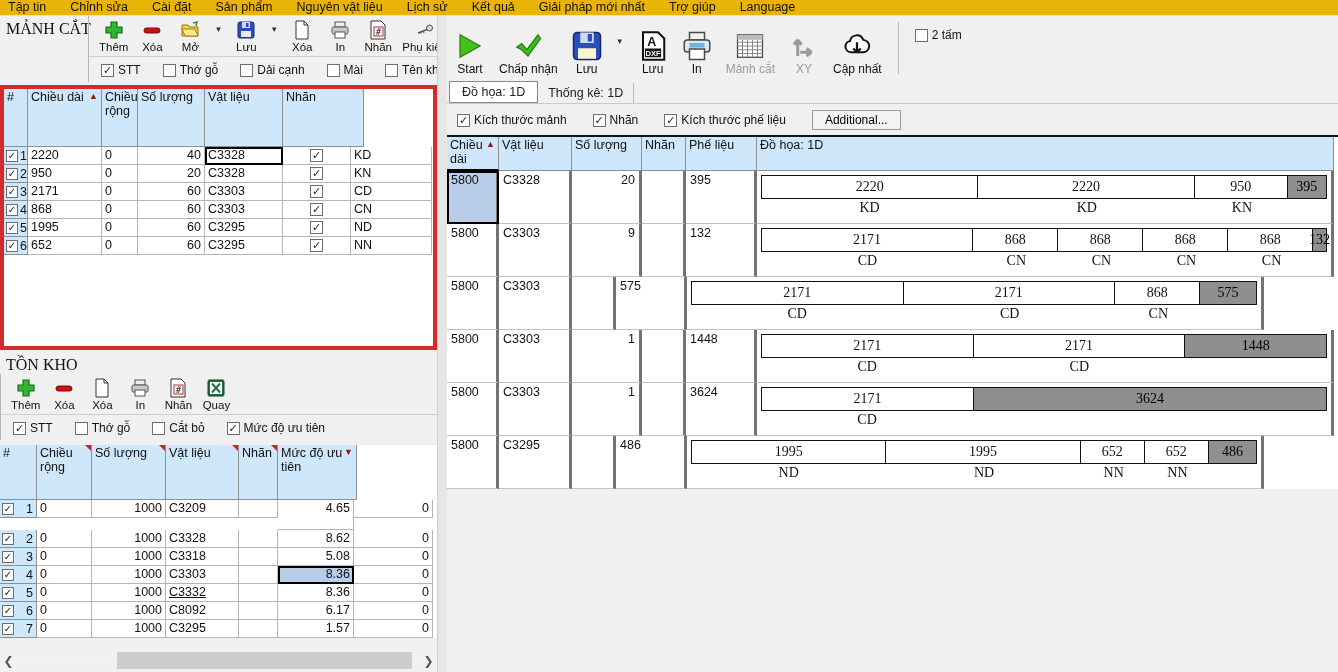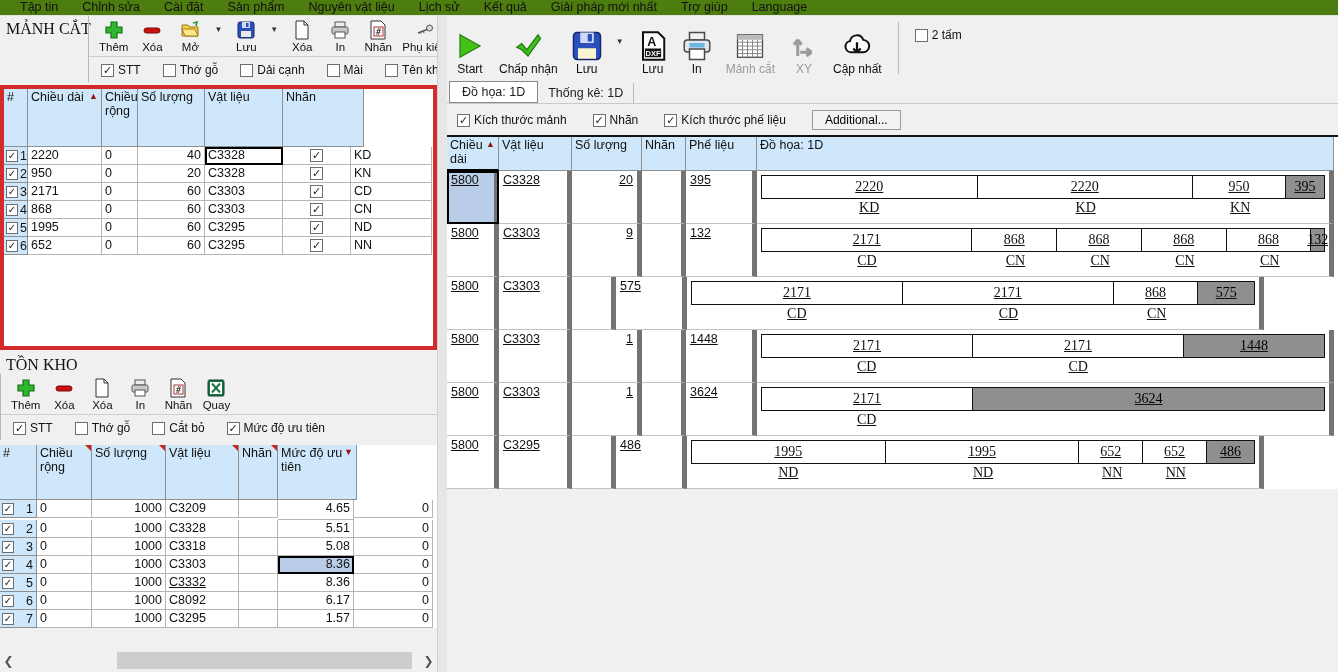--- a/index.html
+++ b/index.html
@@ -1,21 +1,21 @@
 <!DOCTYPE html>
 <html><head>
 <meta charset="utf-8">
 <style>
   * { box-sizing: border-box; margin: 0; padding: 0; }
   html,body { width:1338px; height:672px; overflow:hidden;
     font-family:"Liberation Sans", sans-serif; background:#f0f0f0; color:#111; }
 
   
-  .menubar { height:16px; background:#4d7c0f; display:flex; gap:24px;
-    padding:0 20px; align-items:flex-start; font-size:12.5px; border-bottom:1px solid #e3e3e3;}
+  .menubar { height:16px; background:#eab308; display:flex; gap:24px;
+    padding:0 8px; align-items:flex-start; font-size:12.5px; border-bottom:1px solid #e3e3e3;}
   .menu-item { cursor:default; white-space:nowrap; line-height:14px;}
 
   
   .left-panel  { position:absolute; left:0;  top:16px; width:437px; height:656px; background:#f0f0f0;}
   .divider     { position:absolute; left:437px; top:16px; width:10px; height:656px; background:#e6e6e6; border-left:1px solid #d0d0d0;}
   .right-panel { position:absolute; left:447px; top:16px; width:891px; height:656px; background:#f0f0f0;}
 
   
   .sect-head { display:flex; align-items:stretch; }
   .sect-title { width:88px; font-family:"Liberation Serif", serif; font-size:16px;
@@ -73,22 +73,22 @@
   .tab { font-size:12.5px; padding:3px 10px; border-right:1px solid #b9b9b9; cursor:pointer; color:#222;}
   .tab.active { background:#fff; border:1px solid #8a8a8a; padding:3px 12px; }
   .rp-checks { display:flex; gap:26px; align-items:center; padding:6px 8px 5px 10px;}
   .add-btn { font-size:12px; border:1px solid #9a9a9a; background:#f3f3f3; padding:2px 12px; cursor:pointer;}
   .black-line { height:2px; background:#111; }
 
   
   .res-tbl { background:#fff; height:352px;}
   .res-tbl .hc { font-size:12.5px; }
   .res-row { display:flex; }
-  .res-cell { border-right:5px solid #737373; border-bottom:1px solid #c2c2c2; font-size:12.5px;
-      padding:2px 4px; overflow:hidden;text-decoration:underline;}
+  .res-cell { border-right:3px solid #737373; border-bottom:1px solid #c2c2c2; font-size:12.5px;
+      padding:2px 4px; overflow:hidden;}
   .diagram { padding:4px 4px 0 4px; }
   .bar { display:flex; height:24px; }
   .seg { border:1px solid #111; background:#fff; display:flex; align-items:center; justify-content:center;
       font-family:"Liberation Serif", serif; font-size:14px; min-width:0; margin-left:-1px;}
   .seg:first-child { margin-left:0; }
   .seg.waste { background:#8f8f8f; color:#000; }
   .lbls { display:flex; font-family:"Liberation Serif", serif; font-size:14px; margin-top:1px;}
   .lbl { text-align:center; min-width:0; overflow:hidden;}
 
   svg { display:block; }
@@ -406,33 +406,33 @@
       </div>
       <div class="tr">
         <div class="rowhead" style="width: 37px; height: 18px;">
           <span class="cbx">✓</span>
           <span class="num">1</span>
         </div>
         <div class="dc " style="width: 55px; height: 18px;">0</div>
         <div class="dc ar" style="width: 74px; height: 18px;">1000</div>
         <div class="dc " style="width: 73px; height: 18px;">C3209</div>
         <div class="dc " style="width: 39px; height: 18px;"></div>
-        <div class="dc ar" style="width: 76px; height: 20px;">4.65</div>
+        <div class="dc ar" style="width: 76px; height: 30px;">4.65</div>
         <div class="dc ar" style="width: 79px; height: 18px;">0</div>
       </div>
       <div class="tr">
         <div class="rowhead" style="width: 37px; height: 18px;">
           <span class="cbx">✓</span>
           <span class="num">2</span>
         </div>
         <div class="dc " style="width: 55px; height: 18px;">0</div>
         <div class="dc ar" style="width: 74px; height: 18px;">1000</div>
         <div class="dc " style="width: 73px; height: 18px;">C3328</div>
         <div class="dc " style="width: 39px; height: 18px;"></div>
-        <div class="dc ar" style="width: 76px; height: 18px;">5.51</div>
+        <div class="dc ar" style="width: 76px; height: 18px;">8.62</div>
         <div class="dc ar" style="width: 79px; height: 18px;">0</div>
       </div>
       <div class="tr">
         <div class="rowhead" style="width: 37px; height: 18px;">
           <span class="cbx">✓</span>
           <span class="num">3</span>
         </div>
         <div class="dc " style="width: 55px; height: 18px;">0</div>
         <div class="dc ar" style="width: 74px; height: 18px;">1000</div>
         <div class="dc " style="width: 73px; height: 18px;">C3318</div>

